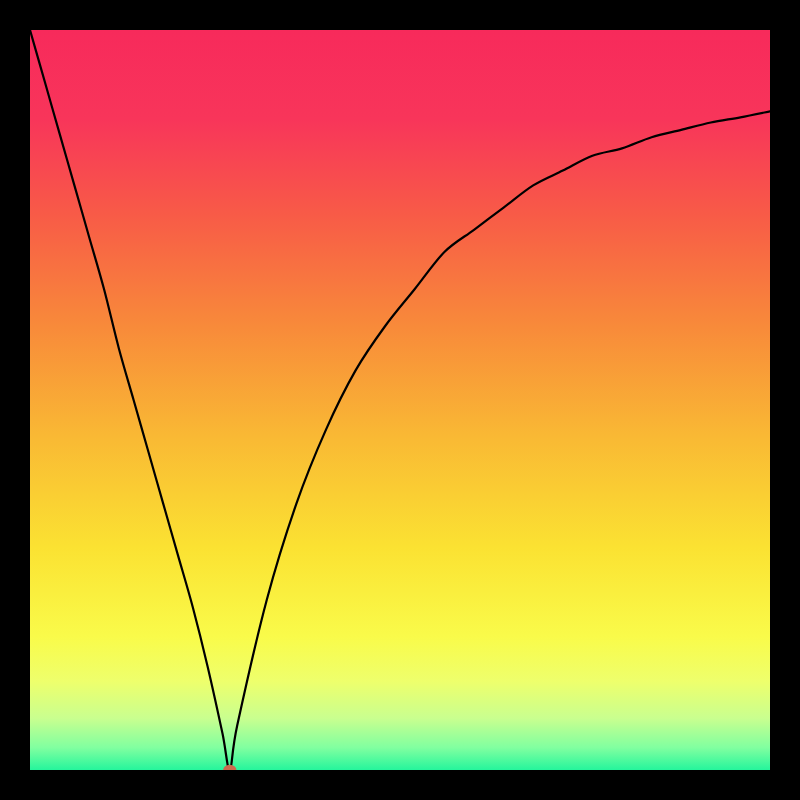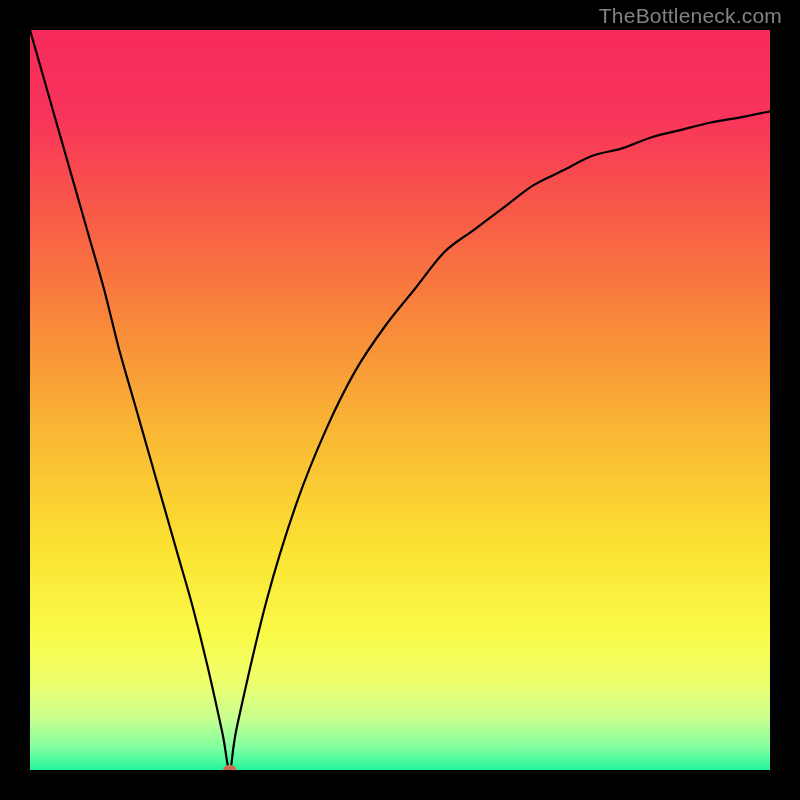--- a/index.html
+++ b/index.html
@@ -35,21 +35,20 @@
     overflow: hidden;
   }
   svg {
     display: block;
   }
 </style>
 </head>
 <body>
 
 <div class="outer">
-  <div class="watermark">TheBottleneck.com</div>
   <div class="plot-area">
     <svg id="chart-svg" width="740" height="740" viewBox="0 0 740 740" preserveAspectRatio="none">
       <defs>
         <linearGradient id="bg-grad" x1="0" y1="0" x2="0" y2="1">
             <stop offset="0%" stop-color="#f72a5b"></stop>
             <stop offset="12%" stop-color="#f8355a"></stop>
             <stop offset="25%" stop-color="#f85b47"></stop>
             <stop offset="40%" stop-color="#f88a3a"></stop>
             <stop offset="55.00000000000001%" stop-color="#f9b934"></stop>
             <stop offset="70%" stop-color="#fbe232"></stop>

